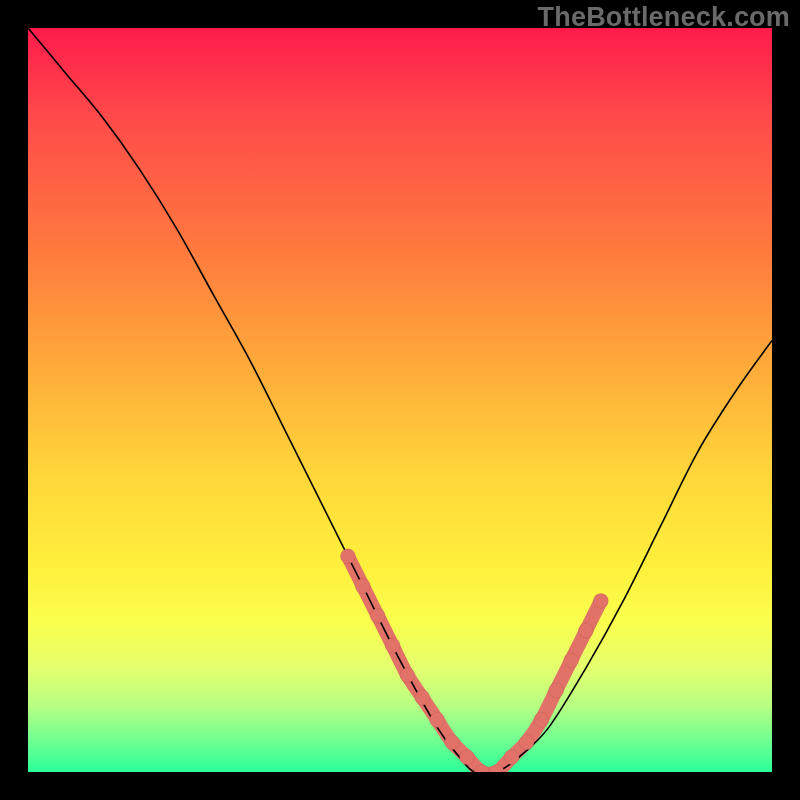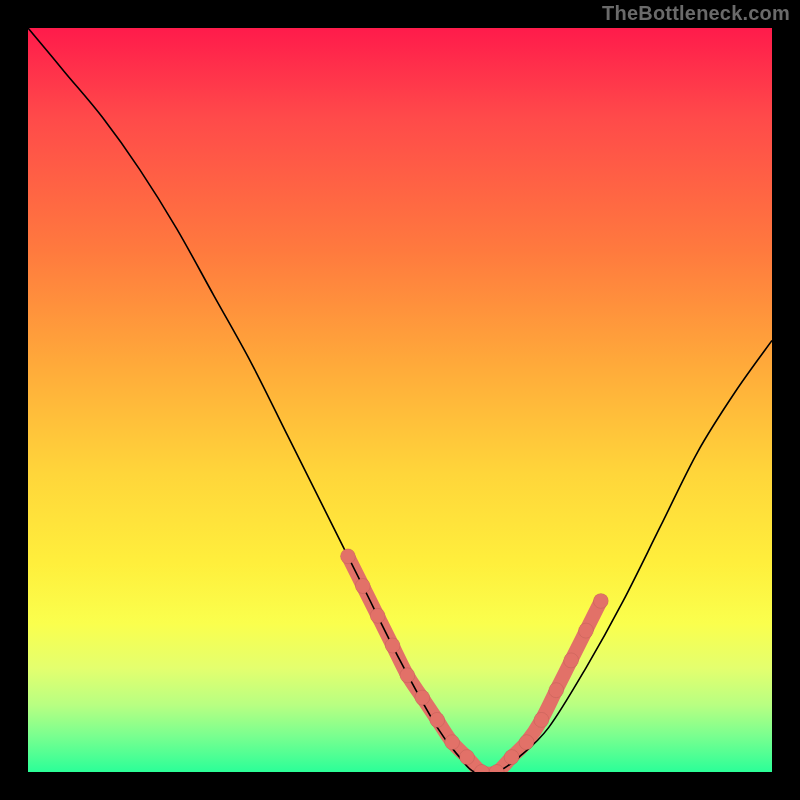--- a/index.html
+++ b/index.html
@@ -15,21 +15,21 @@
     position: absolute;
     left: 0; top: 0;
     width: 800px; height: 800px;
     background: #000;
   }
   .watermark {
     position: absolute;
     top: 2px;
     right: 10px;
     color: #6a6a6a;
-    font-size: 20px;
+    font-size: 27px;
     font-weight: 600;
     letter-spacing: 0.2px;
     z-index: 10;
   }
   .plot-area {
     position: absolute;
     left: 28px;
     top: 28px;
     width: 744px;
     height: 744px;

